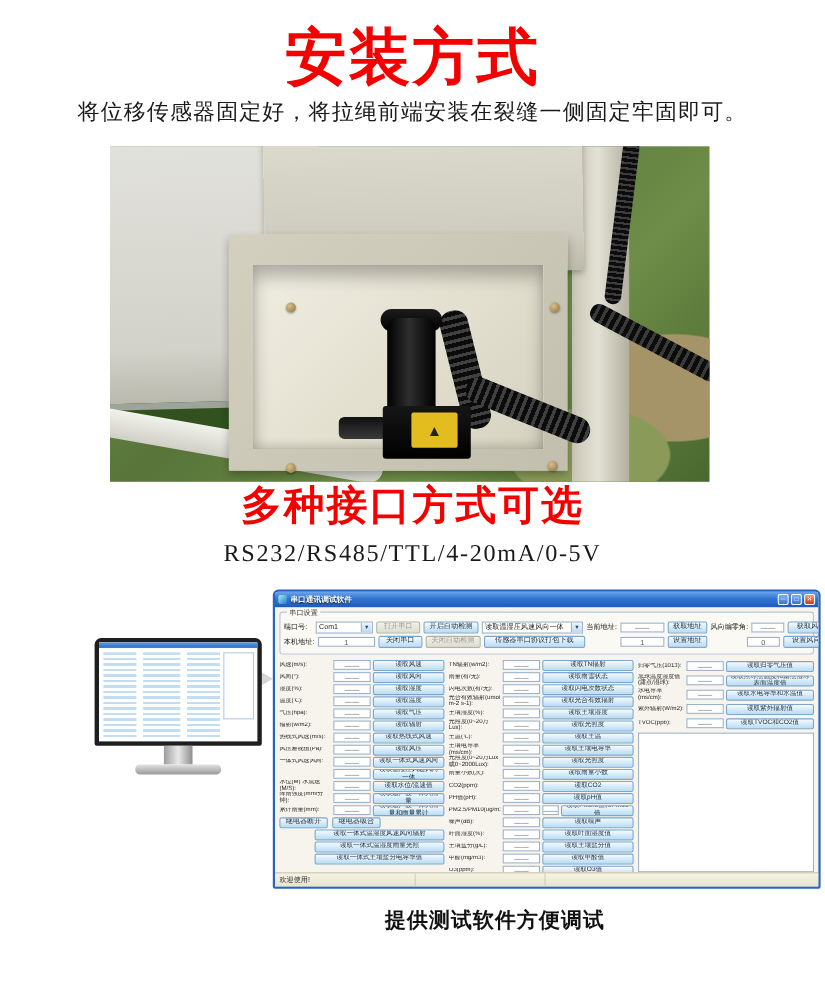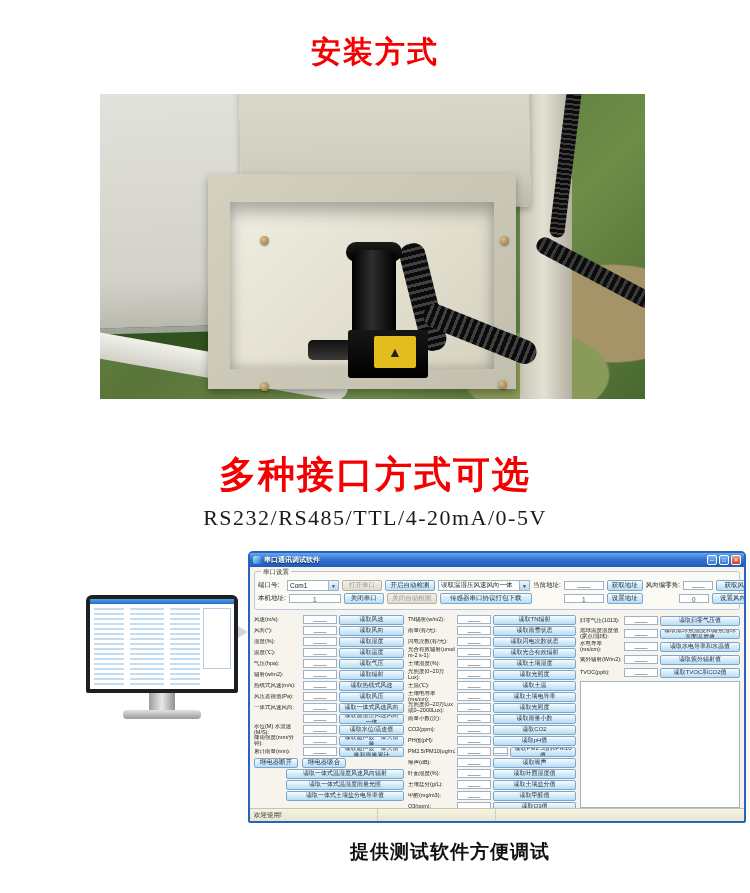--- a/index.html
+++ b/index.html
@@ -1,21 +1,21 @@
 <!DOCTYPE html>
 <html><head>
 <meta charset="utf-8">
 <style>
   html,body{margin:0;padding:0;background:#fff;}
   .page{position:relative;width:750px;height:893px;margin:0 auto;background:#fff;overflow:hidden;
         font-family:"Liberation Sans",sans-serif;}
   
   .h-red{color:#f40000;font-weight:bold;text-align:center;letter-spacing:2px;margin:0;}
-  .h1{font-size:30px;padding-top:28px;line-height:48px;text-align:center;}
-  .h2{font-size:37px;margin-top:54px;line-height:44px;}
+  .h1{font-size:56px;padding-top:28px;line-height:48px;text-align:center;}
+  .h2{font-size:37px;line-height:44px;}
   .serif-line{font-family:"Liberation Serif","DejaVu Serif",serif;color:#1a1a1a;text-align:center;margin:0;}
   .desc{font-size:20px;margin-top:12px;letter-spacing:1px;}
   .iface{font-size:22px;margin-top:8px;letter-spacing:1.5px;text-align:center;}
   .caption{font-size:19px;font-weight:bold;color:#111;text-align:center;margin-top:12px;padding-left:150px;letter-spacing:1px;}
 
   
   .photo{position:relative;width:545px;height:305px;margin:18px 0 0 100px;overflow:hidden;
     background:
       radial-gradient(90px 55px at 12% 78%, #31511f 0 60%, transparent 62%),
       radial-gradient(120px 70px at 80% 92%, #8a9a58 0 60%, transparent 62%),
@@ -132,20 +132,21 @@
     background:linear-gradient(180deg,#f5f3e3,#e8e4cd);color:#333;}
   .sb-cell{height:100%;display:flex;align-items:center;padding:0 4px;border-right:1px solid #d2cdb2;box-sizing:border-box;}
   .sb1{flex:0 0 128px}.sb2{flex:0 0 118px}.sb3{flex:1;border-right:none}
 </style>
 </head>
 <body>
 
 <div class="page">
 
   <h1 class="h-red h1">安装方式</h1>
+  <p class="serif-line desc">将位移传感器固定好，将拉绳前端安装在裂缝一侧固定牢固即可。</p>
 
   <div class="photo" title="拉绳位移传感器户外安装实拍：立杆白色接线盒内的黑色传感器与波纹管线缆">
     <div class="signboard"></div>
     <div class="pipe-a"></div>
     <div class="pipe-b"></div>
     <div class="pole"></div>
     <div class="cable-pole"></div>
     <div class="lid"></div>
     <div class="clip c1"></div>
     <div class="clip c2"></div>

